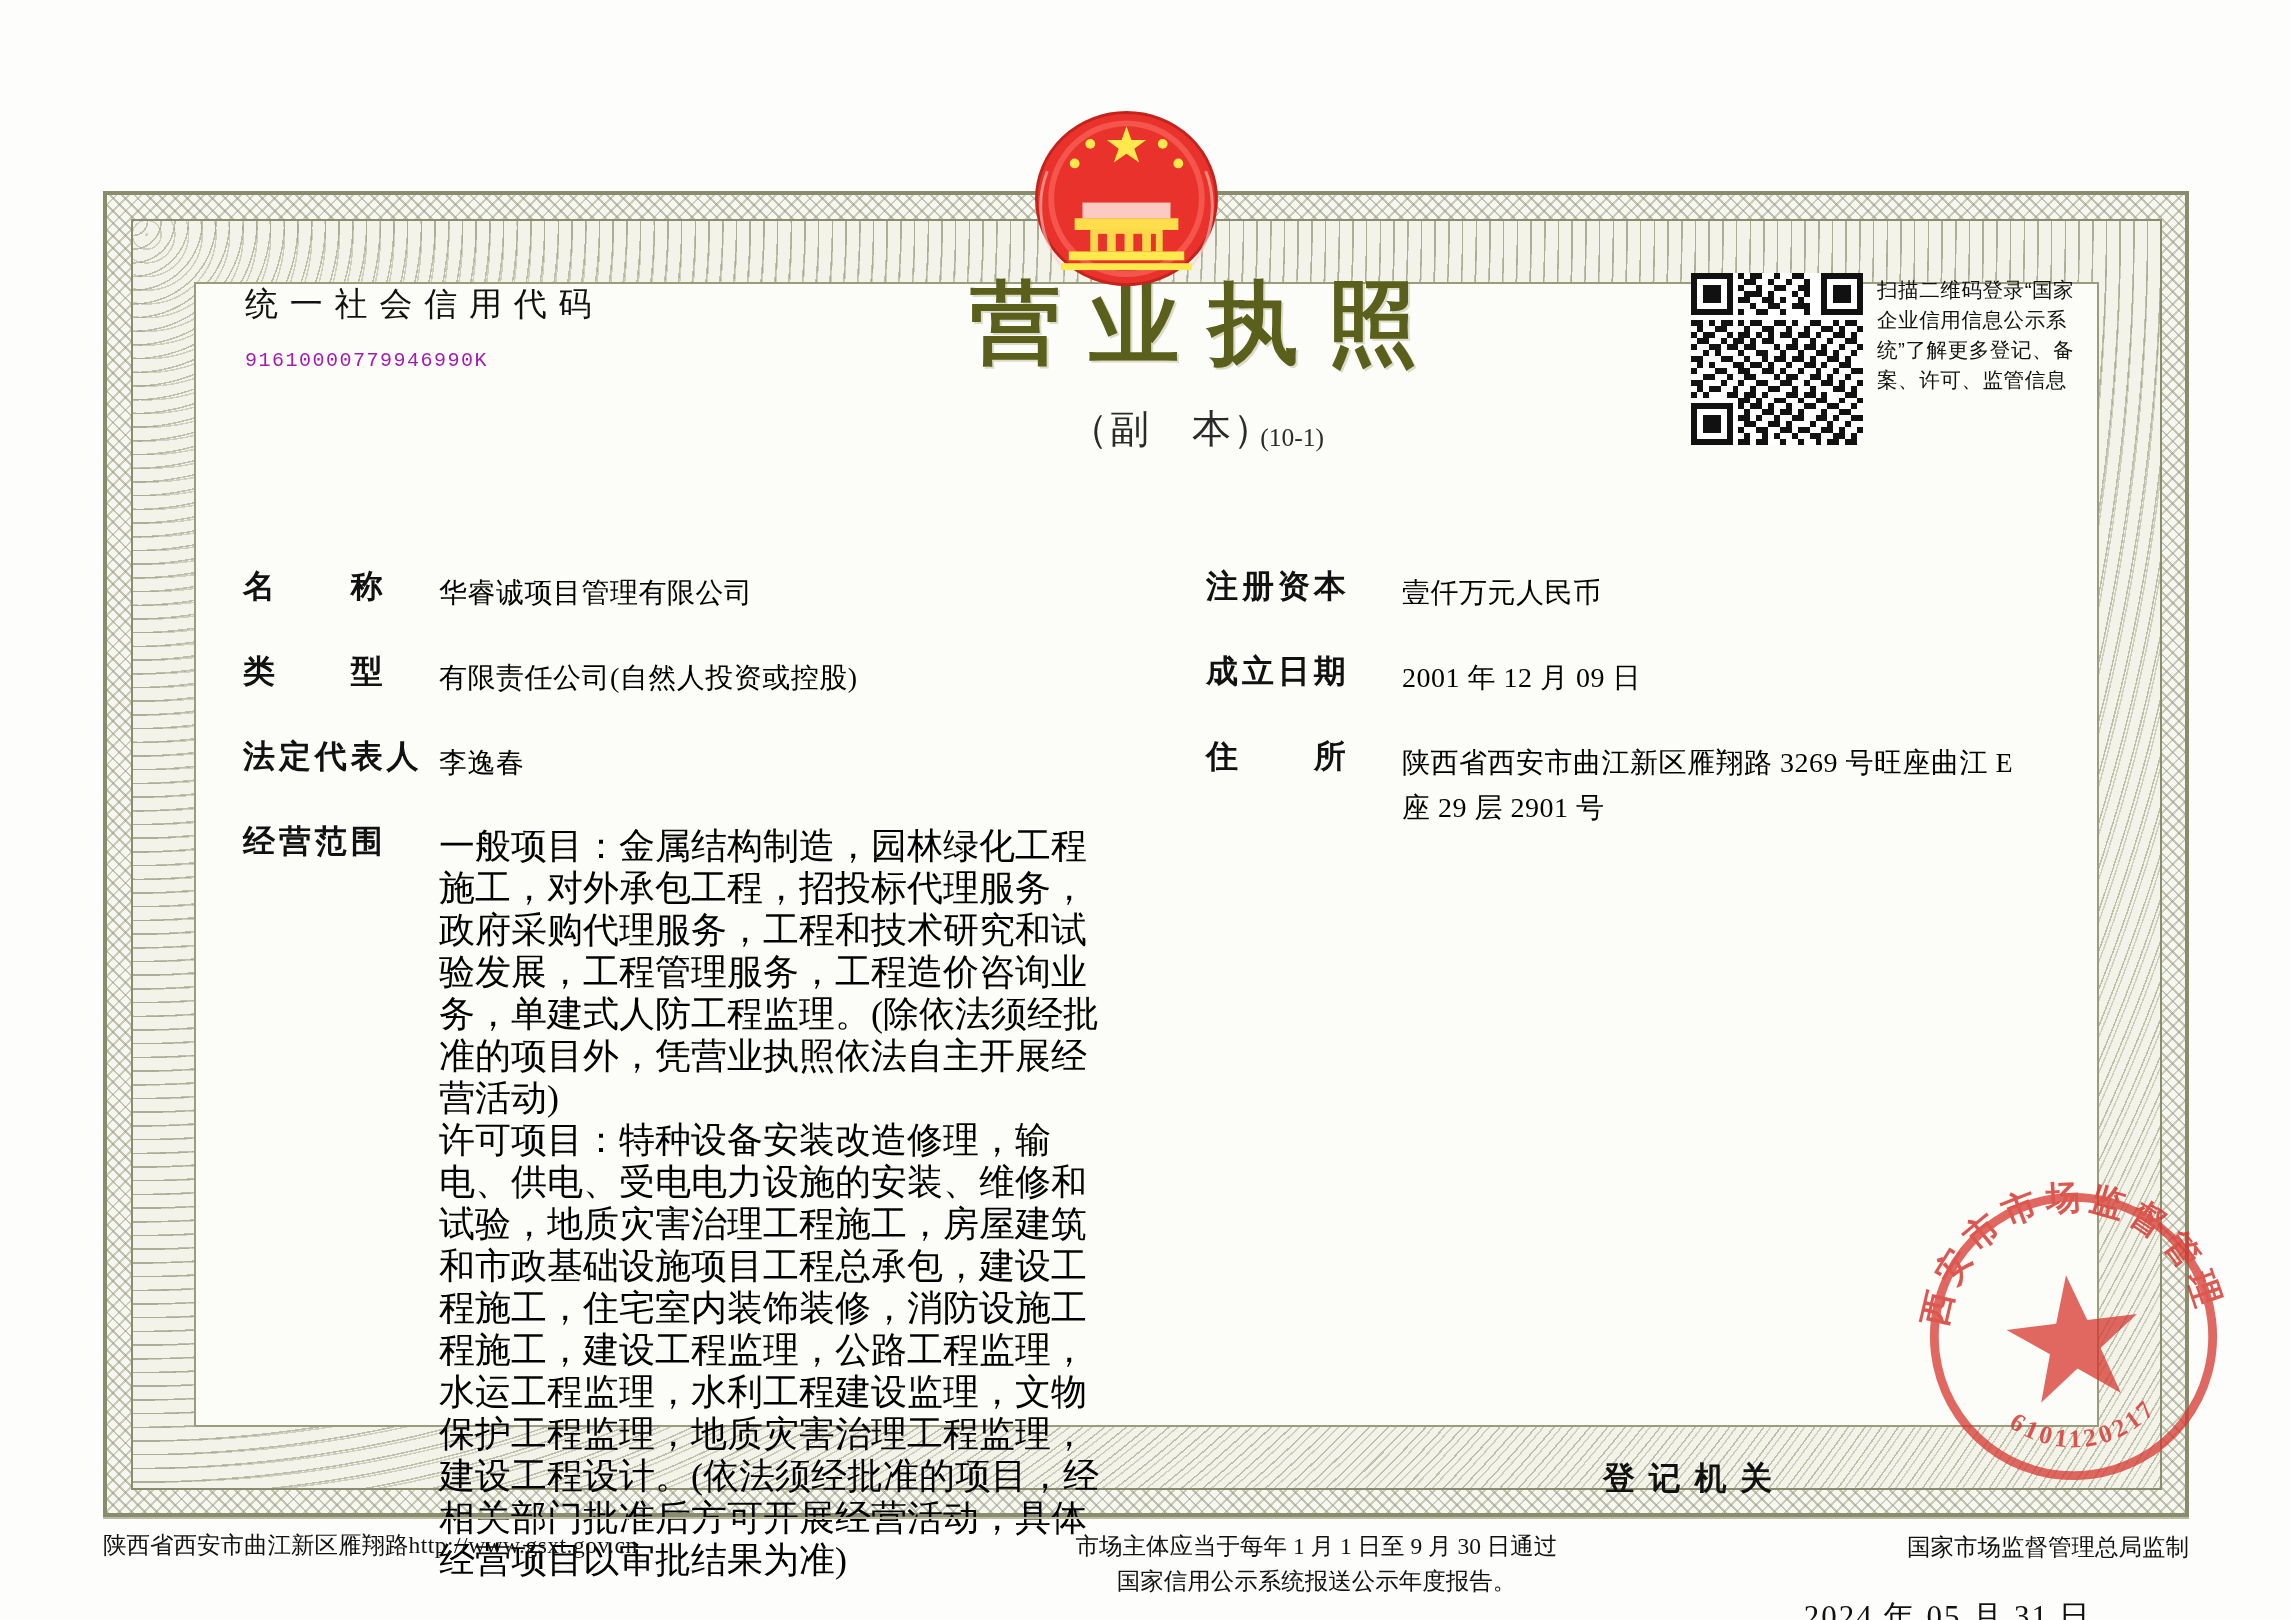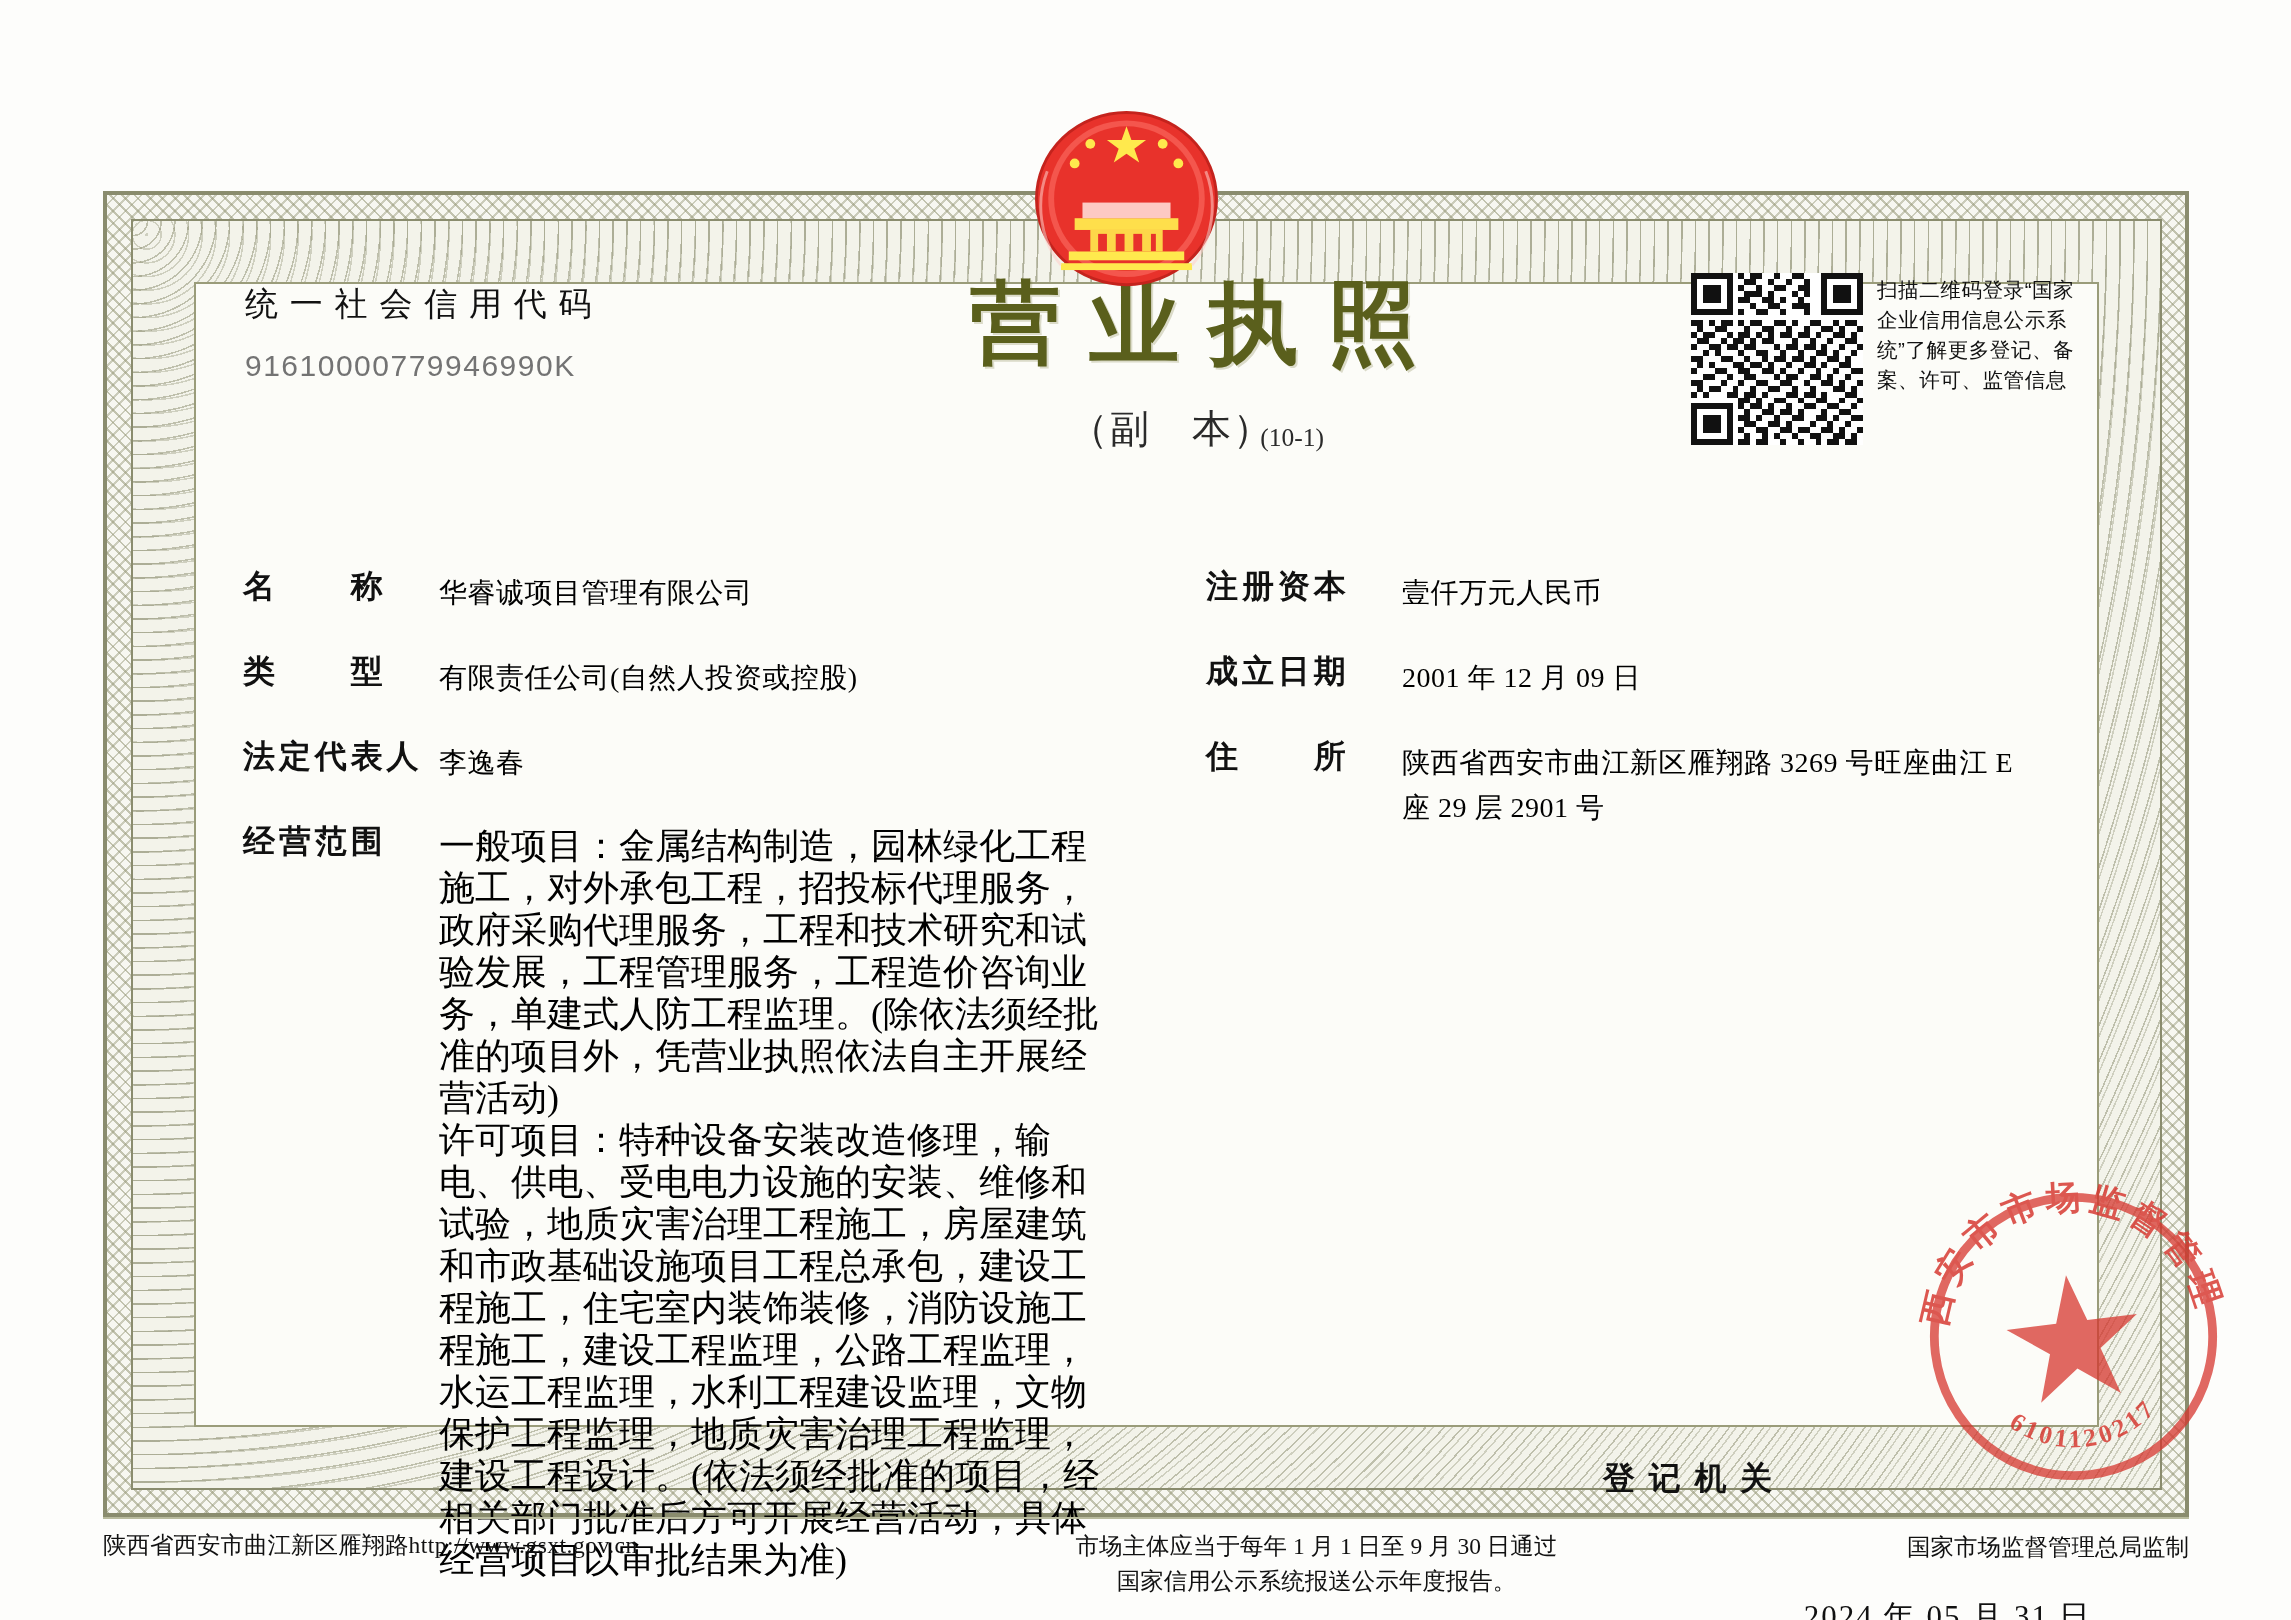--- a/index.html
+++ b/index.html
@@ -96,24 +96,24 @@
   }
   .code-label {
     font-size: 33px;
     letter-spacing: 11.8px;
     color: #111;
     font-family: "Liberation Serif", serif;
     font-weight: 500;
   }
   .code-value {
     margin-top: 21.6px;
-    font-size: 30px;
+    font-size: 20px;
     letter-spacing: 1.5px;
-    color: #737373;
-    font-family: Liberation Sans, sans-serif;
+    color: #a21caf;
+    font-family: Liberation Mono, monospace;
   }
 
   .title-block {
     position: absolute;
     left: 647px;
     top: 9.8px;
     width: 765px;
     text-align: center;
   }
   .main-title {

